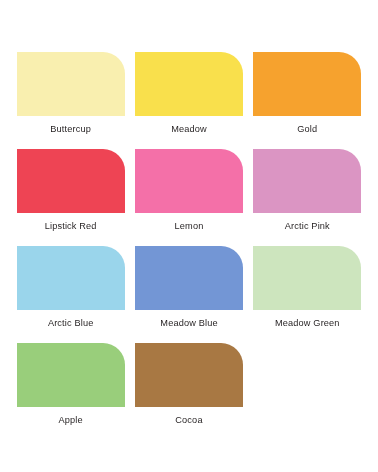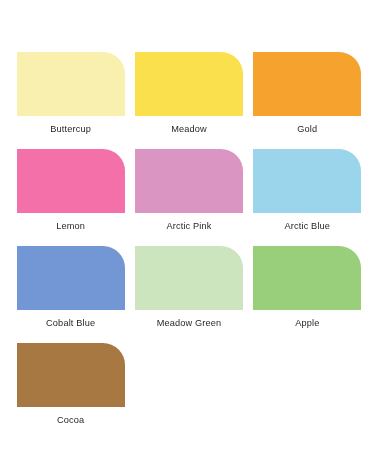--- a/index.html
+++ b/index.html
@@ -63,39 +63,43 @@
   <div class="swatch-cell">
     <div class="swatch-chip" style="background-color: rgb(249, 224, 76);"></div>
     <div class="swatch-label">Meadow</div>
   </div>
 
   <div class="swatch-cell">
     <div class="swatch-chip" style="background-color: rgb(246, 162, 46);"></div>
     <div class="swatch-label">Gold</div>
   </div>
 
+  <div class="swatch-cell">
+    <div class="swatch-chip" style="background-color: rgb(238, 68, 84);"></div>
+    <div class="swatch-label">Lipstick Red</div>
+  </div>
 
   <div class="swatch-cell">
     <div class="swatch-chip" style="background-color: rgb(244, 112, 168);"></div>
     <div class="swatch-label">Lemon</div>
   </div>
 
   <div class="swatch-cell">
     <div class="swatch-chip" style="background-color: rgb(219, 149, 195);"></div>
     <div class="swatch-label">Arctic Pink</div>
   </div>
 
   <div class="swatch-cell">
     <div class="swatch-chip" style="background-color: rgb(154, 213, 235);"></div>
     <div class="swatch-label">Arctic Blue</div>
   </div>
 
   <div class="swatch-cell">
     <div class="swatch-chip" style="background-color: rgb(115, 150, 213);"></div>
-    <div class="swatch-label">Cobalt Blue</div>
+    <div class="swatch-label">Meadow Blue</div>
   </div>
 
   <div class="swatch-cell">
     <div class="swatch-chip" style="background-color: rgb(205, 229, 190);"></div>
     <div class="swatch-label">Meadow Green</div>
   </div>
 
   <div class="swatch-cell">
     <div class="swatch-chip" style="background-color: rgb(153, 206, 123);"></div>
     <div class="swatch-label">Apple</div>

